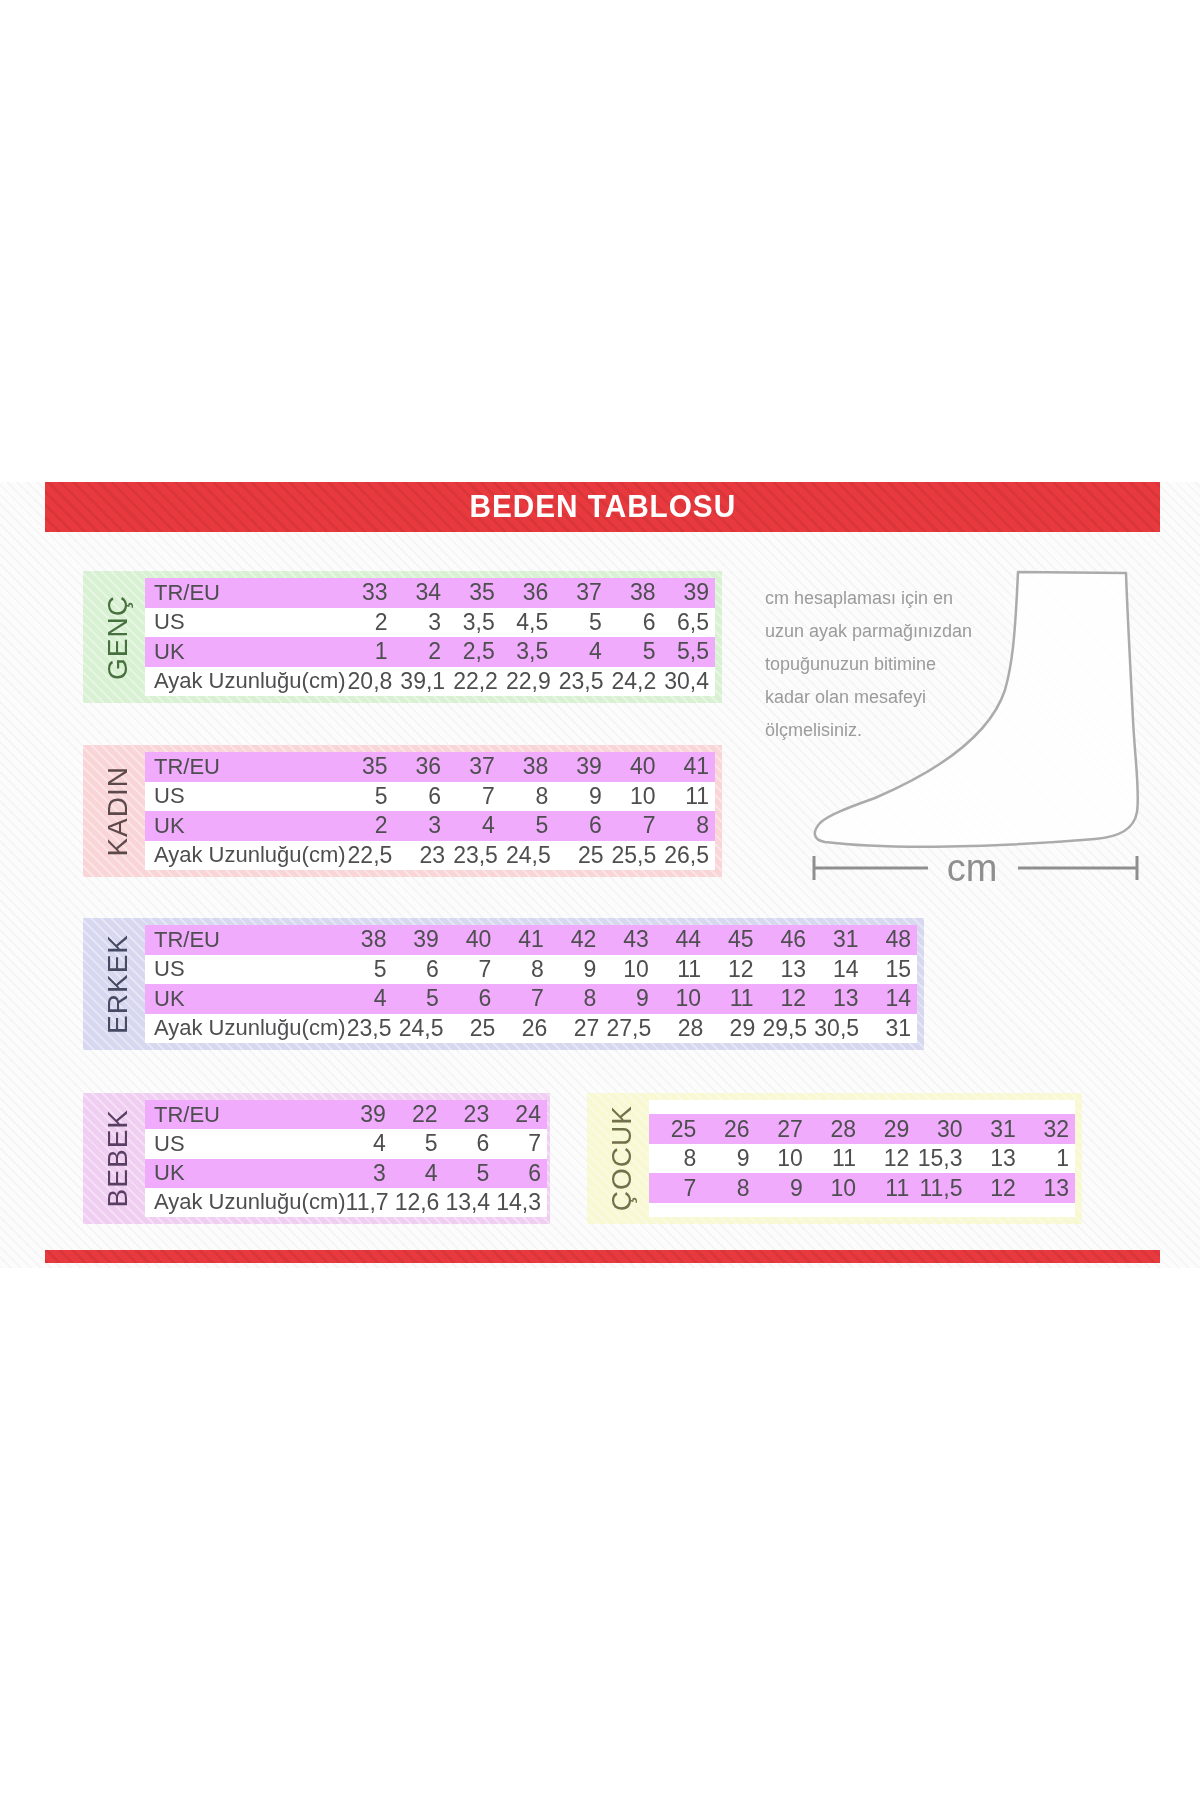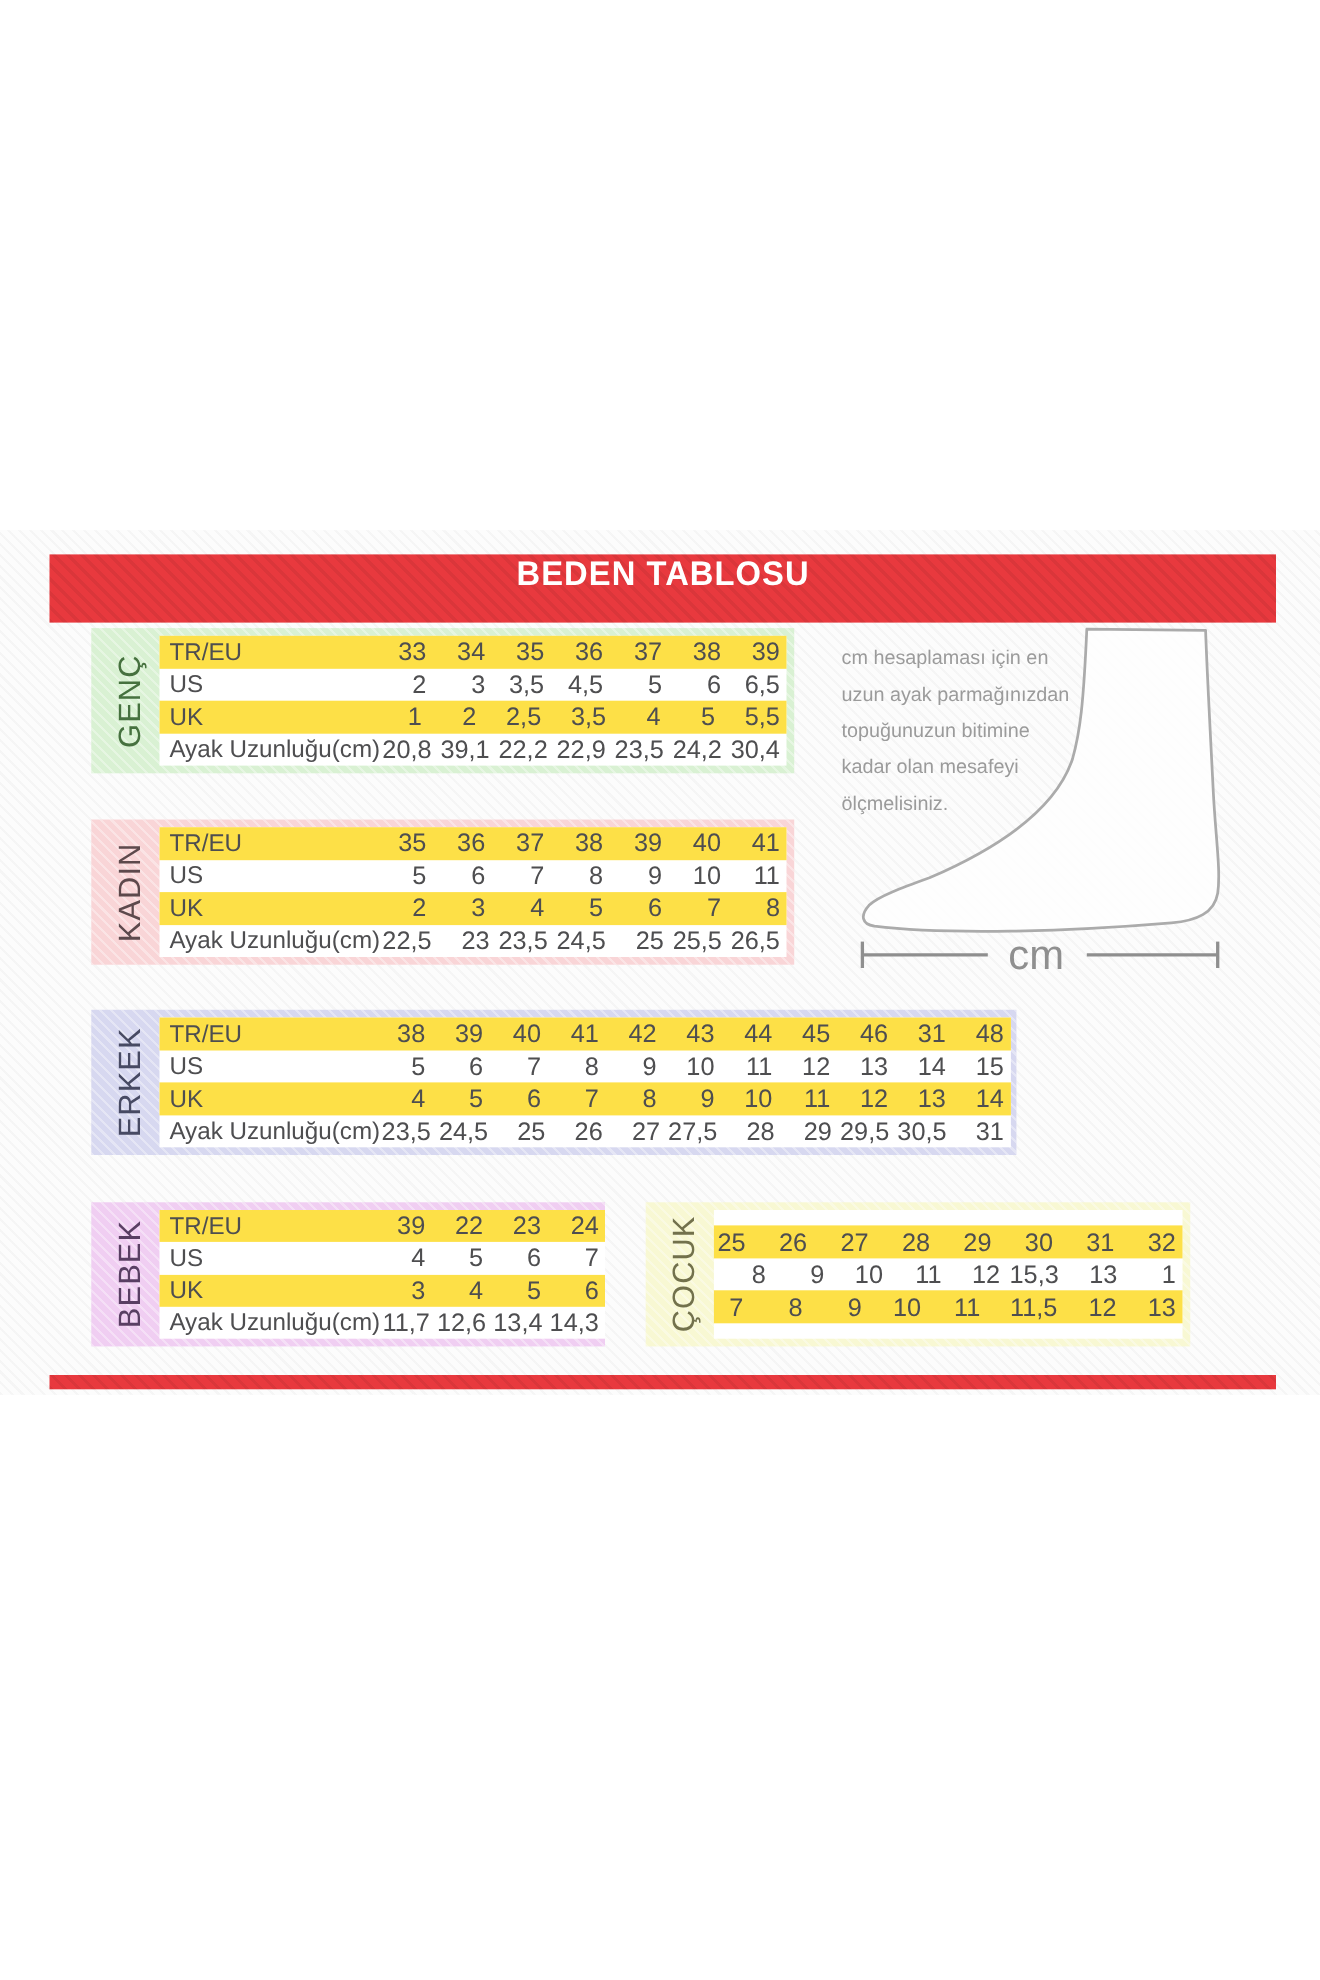--- a/index.html
+++ b/index.html
@@ -17,21 +17,21 @@
       repeating-linear-gradient(45deg, rgba(120,120,120,0.05) 0 2px, rgba(255,255,255,0) 2px 7px),
       #fcfcfc;
   }
 
   .red-bar{
     position:absolute;left:45px;width:1115px;
     background:
       repeating-linear-gradient(45deg, rgba(0,0,0,0.06) 0 3px, rgba(255,255,255,0) 3px 9px),
       var(--accent,#e8393e);
   }
-  .red-bar.header{top:22px;height:62px;display:flex;align-items:flex-start;justify-content:center;}
+  .red-bar.header{top:0;height:50px;display:flex;align-items:center;justify-content:center;}
   .red-bar.footer{top:768px;height:13px;}
   .title{
     color:#ffffff;font-size:31px;letter-spacing:1px;font-weight:bold;
     transform:scaleX(0.96);
   }
 
   
   .size-table{
     position:absolute;display:flex;align-items:stretch;
     padding:7px;box-sizing:border-box;
@@ -44,38 +44,38 @@
   }
   .vlabel span{
     writing-mode:vertical-lr;transform:rotate(180deg);
     font-size:28px;letter-spacing:1px;color:var(--band-text,#444);
     white-space:nowrap;
   }
   .grid{
     flex:1 1 auto;background:#ffffff;display:flex;flex-direction:column;justify-content:center;
   }
   .trow{display:flex;align-items:center;height:29.5px;}
-  .trow.stripe{background:#fde047;gap:21px;}
+  .trow.stripe{background:#f0abfc;}
   .cell{color:#4e4e50;font-size:23px;white-space:nowrap;overflow:visible;}
   .label-cell{flex:0 0 195px;text-align:left;padding-left:9px;box-sizing:border-box;font-size:22px;}
   .num-cell{flex:1 1 0;text-align:right;padding-right:6px;box-sizing:border-box;}
 
   
   #t0{left:83px;top:89px;width:639px;height:132px;}   
   #t1{left:83px;top:263px;width:639px;height:132px;}  
   #t2{left:83px;top:436px;width:841px;height:132px;}  
   #t3{left:83px;top:611px;width:467px;height:131px;}  
   #t4{left:587px;top:611px;width:495px;height:131px;} 
 
   
   .instructions{
     position:absolute;left:765px;top:100px;width:260px;
     color:#9b9b9b;font-size:18px;line-height:33px;
   }
-  .foot-wrap{position:absolute;left:770px;top:78px;width:360px;height:350px;}
+  .foot-wrap{position:absolute;left:800px;top:78px;width:360px;height:350px;}
 </style>
 </head>
 <body>
 
 <div class="page">
 
   <div class="board">
 
     <div class="red-bar header" style="--accent: #e8393e;">
       <span class="title">BEDEN TABLOSU</span>

